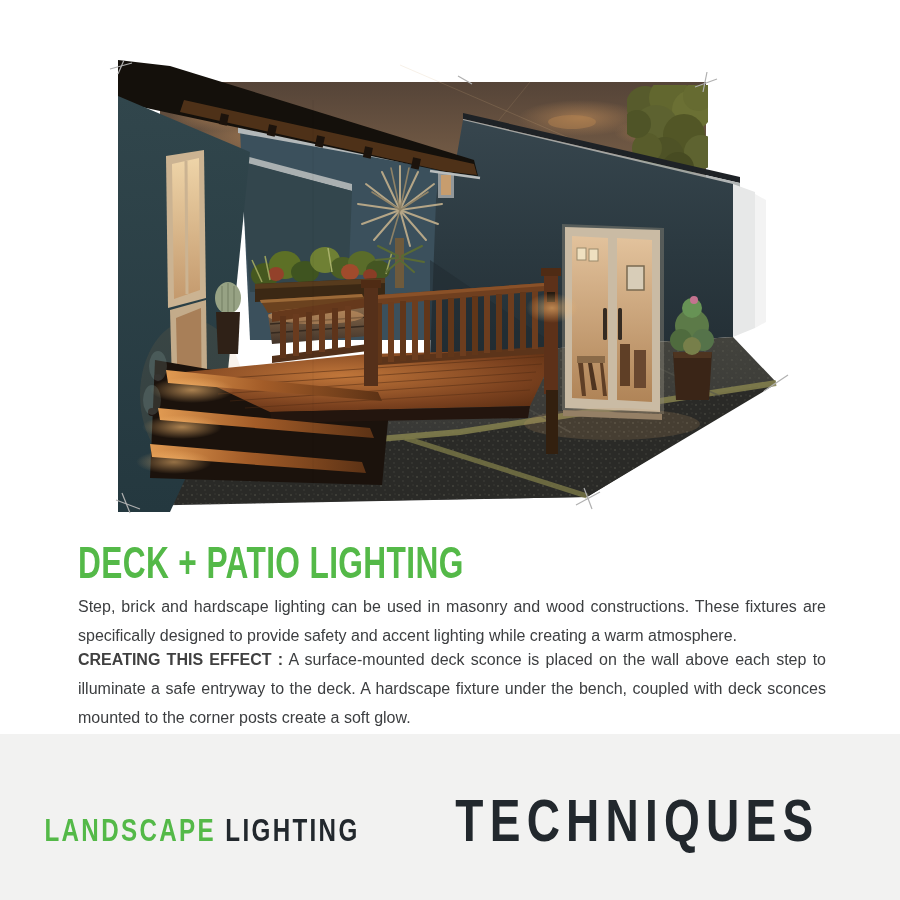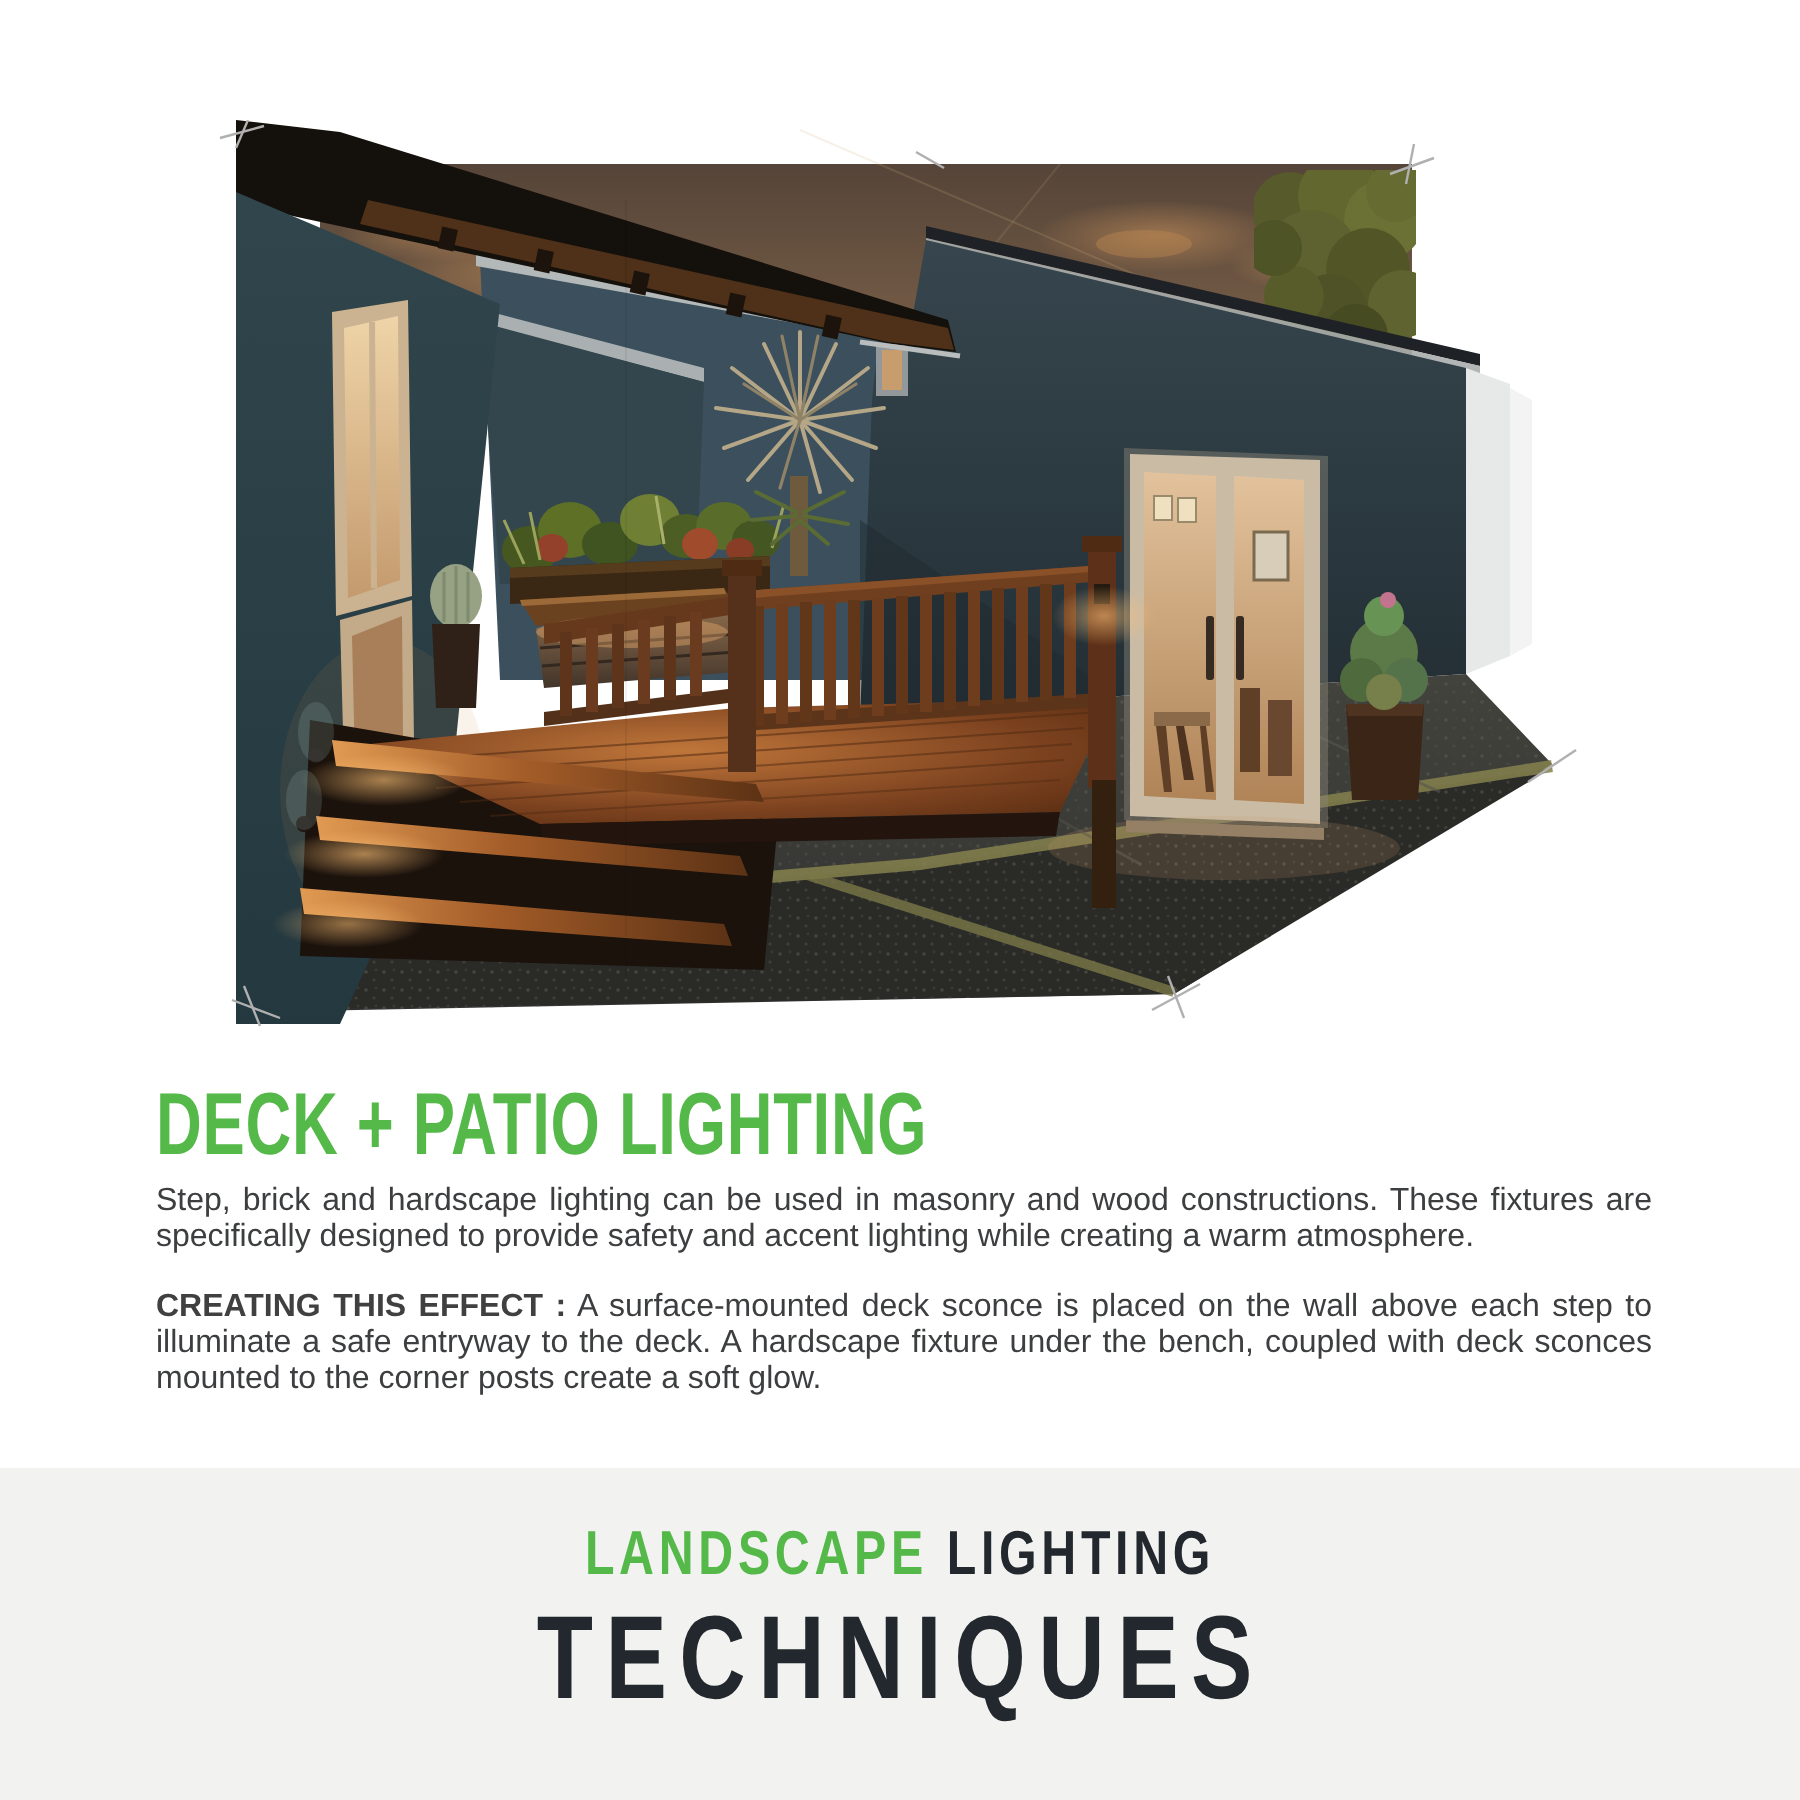--- a/index.html
+++ b/index.html
@@ -20,30 +20,30 @@
   .hero svg{display:block;width:700px;height:460px;}
   .headline{
     position:absolute;left:78px;top:541px;margin:0;
     font-size:44px;font-weight:bold;color:var(--accent);
     letter-spacing:.5px;white-space:nowrap;
     transform:scaleX(.72);transform-origin:left top;
     line-height:1.0;
   }
   .para{
     position:absolute;left:78px;width:748px;margin:0;
-    font-size:16px;line-height:18px;color:var(--body-text);
+    font-size:16px;line-height:29px;color:var(--body-text);
     text-align:justify;
   }
   .para-1{top:592px;}
   .para-2{top:645px;}
   .para b{color:#404040;}
   .footer{
     position:absolute;left:0;top:734px;width:900px;height:166px;
     background:var(--footer-bg);
-    display:flex;flex-direction:column;align-items:center;
+    display:flex;flex-direction:row;align-items:center;
   }
   .brand-line{
     margin-top:27px;font-size:31px;font-weight:bold;letter-spacing:3px;
     white-space:nowrap;transform:scaleX(.78);transform-origin:center top;
     color:var(--footer-text);line-height:1;
   }
   .brand-line .green{color:var(--accent);margin-right:12px;}
   .footer-title{
     margin-top:8px;font-size:59px;font-weight:bold;letter-spacing:8px;
     white-space:nowrap;transform:scaleX(.78);transform-origin:center top;

